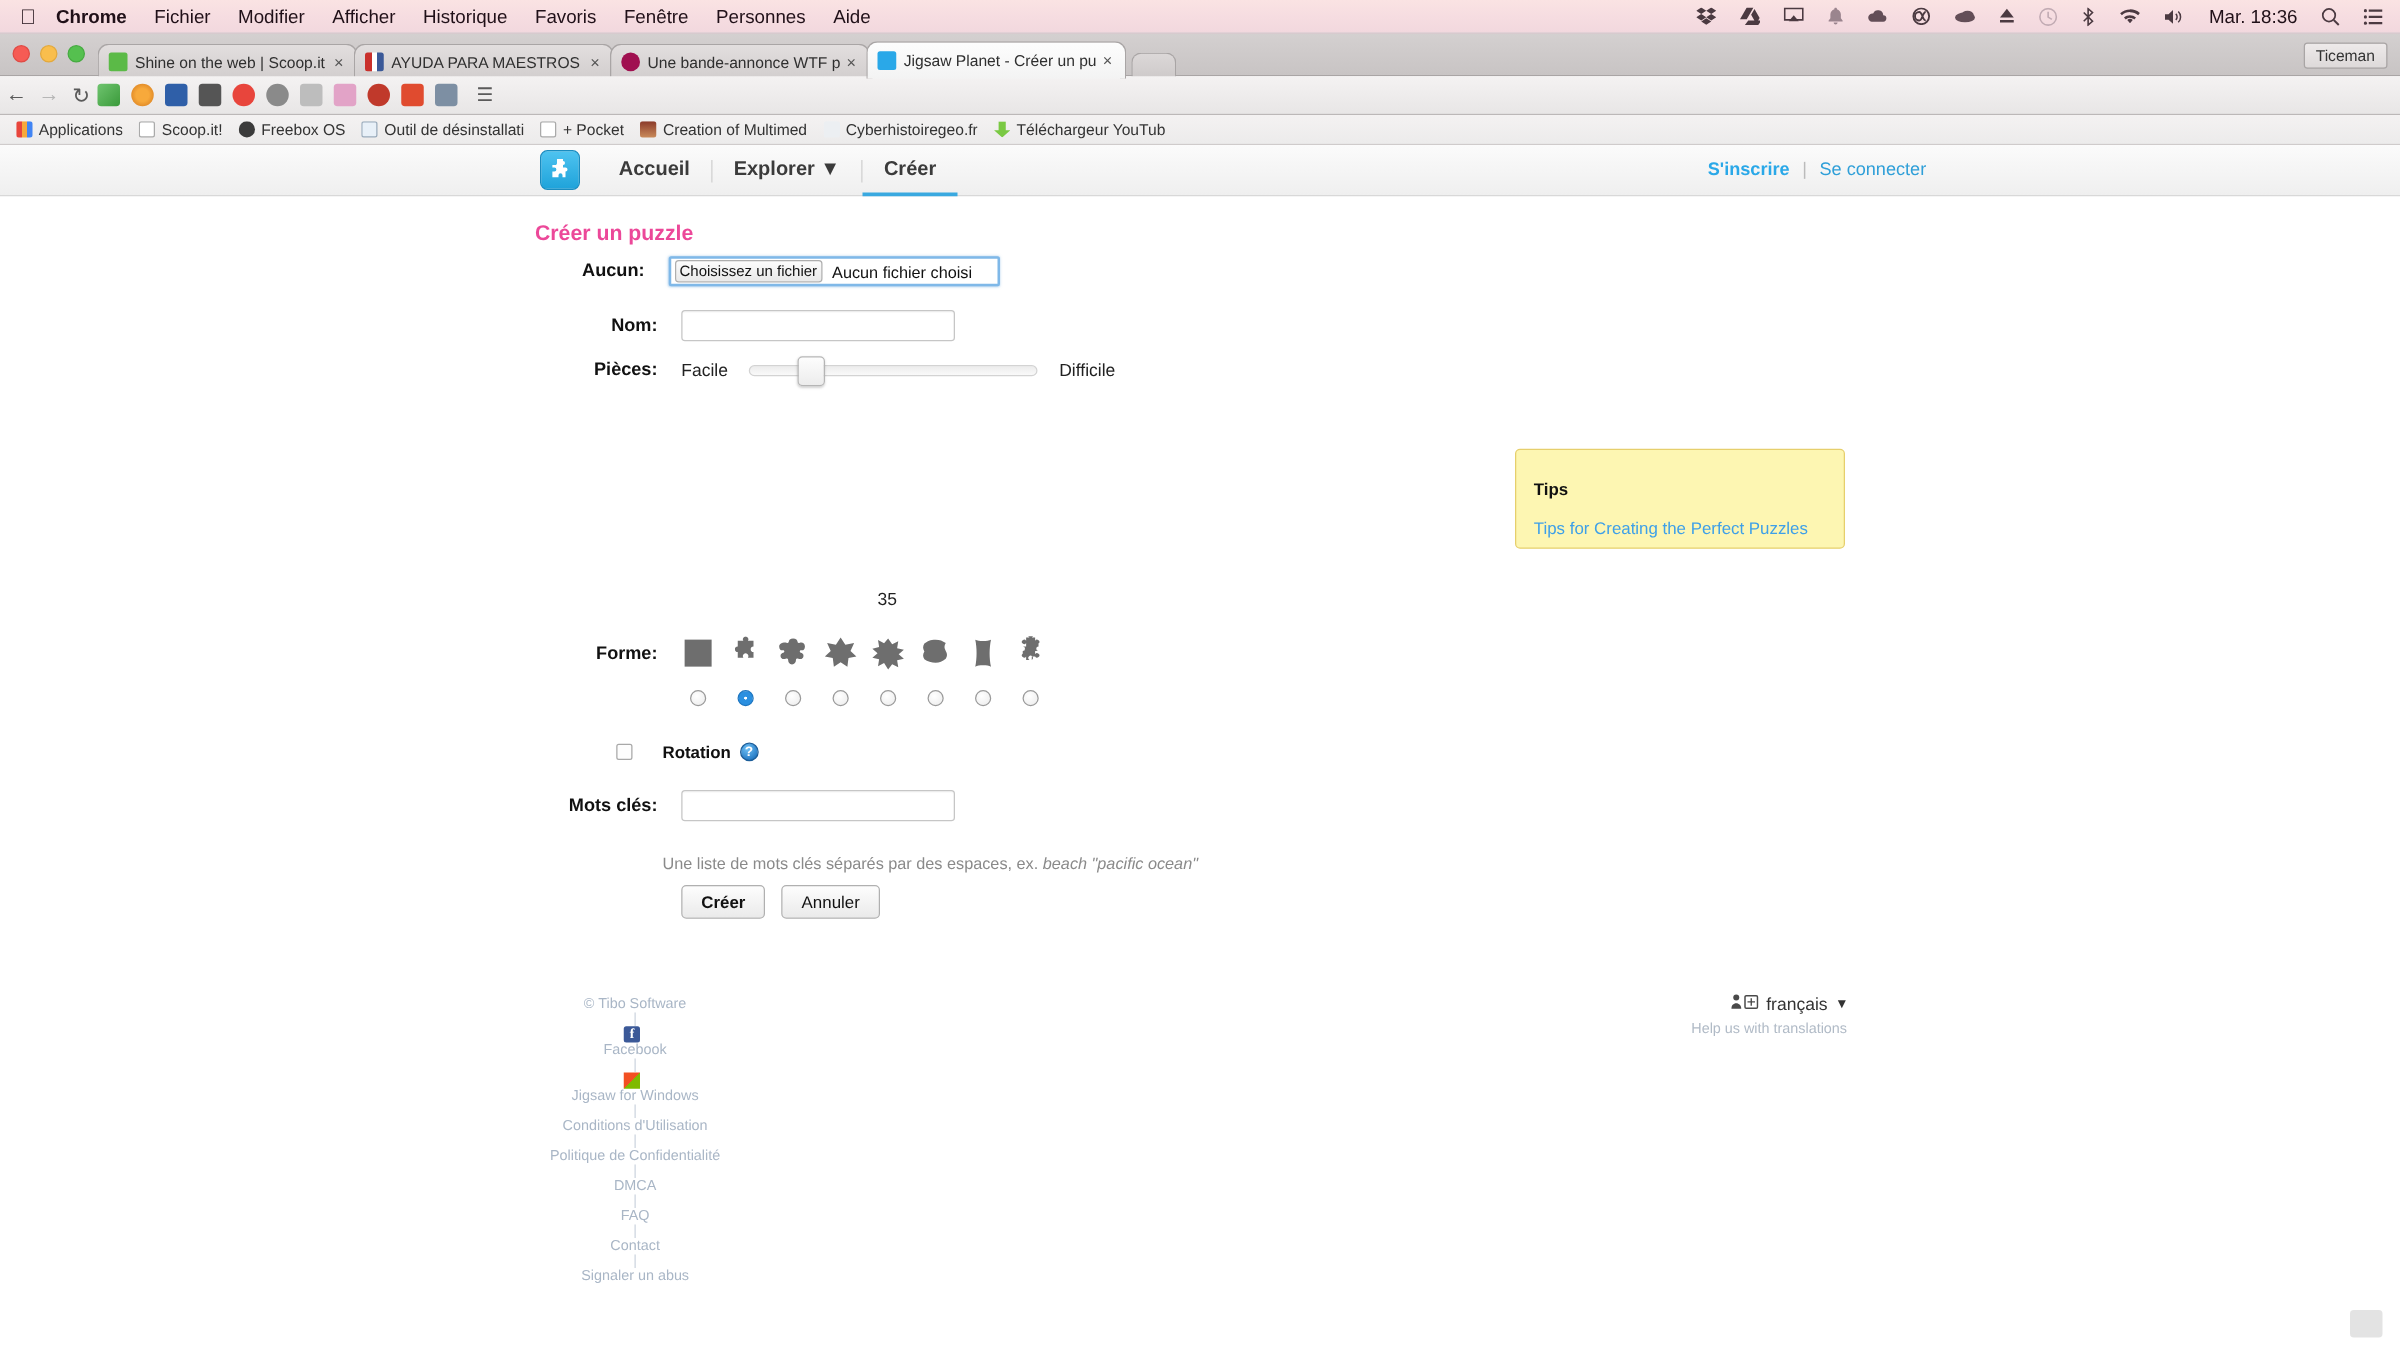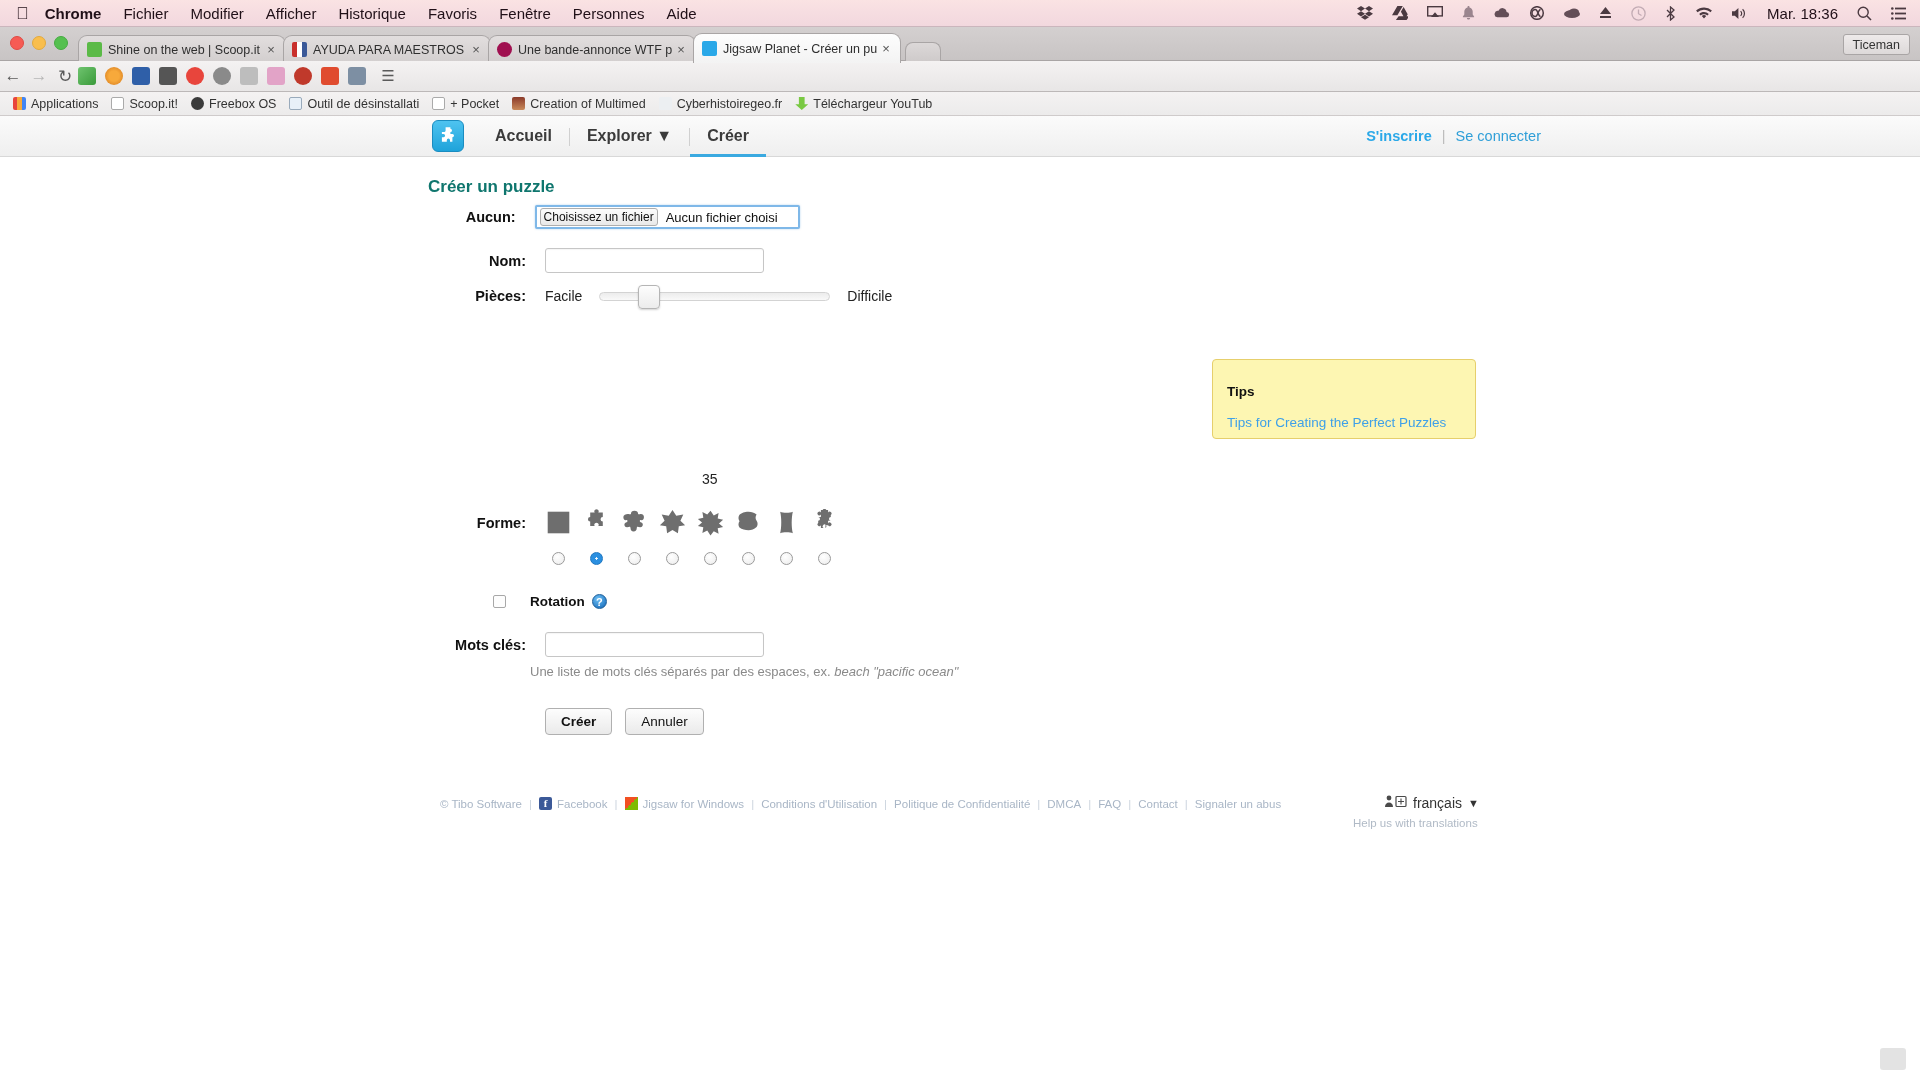--- a/index.html
+++ b/index.html
@@ -124,21 +124,21 @@
   .site-nav a.active { border-bottom:3px solid #3aa9e0; }
   .auth { position:absolute; right:379px; top:0; line-height:41px; font-size:14.5px; }
   .auth a { text-decoration:none; }
   .auth .signup { color:#2aa8e8; font-weight:bold; }
   .auth .sep { color:#bbb; margin:0 6px; }
   .auth .signin { color:#2f9fd8; }
 
   .content { position:relative; }
   .h1 {
     position:absolute; left:428px; top:20px;
-    font-size:17px; font-weight:bold; color:#0f766e;
+    font-size:17px; font-weight:bold; color:#ec4899;
   }
   .frow { position:absolute; display:flex; align-items:center; }
   .flabel { font-size:14.5px; font-weight:bold; color:#111; text-align:right; }
 
   .filebox {
     width:285px; height:24px; border:2px solid #7fb8e8; border-radius:2px;
     background:#fff; display:flex; align-items:center; padding:0 3px;
     box-shadow:0 0 2px rgba(90,160,220,.5);
   }
   .filebtn {
@@ -205,21 +205,21 @@
     position:absolute; left:1212px; top:202px; width:264px; height:80px;
     background:#fdf6b2; border:1px solid #e6cf6c; border-radius:4px;
     padding:24px 14px;
   }
   .tips .t-title { font-size:13.5px; font-weight:bold; color:#111; }
   .tips .t-link { display:block; margin-top:16px; font-size:13.5px; color:#3ea0e8; text-decoration:none; }
 
   .footer { position:absolute; left:0; top:625px; width:100%; }
   .footlinks {
     position:absolute; left:440px; top:15px;
-    display:flex; align-items:center; font-size:11.5px; color:#a9b6c6; white-space:nowrap;
+    display:flex; align-items:center; font-size:11.5px; color:#a9b6c6; white-space:nowrap;flex-direction:column;
   }
   .footlinks a { color:#a9b6c6; text-decoration:none; }
   .footlinks .pipe { margin:0 7px; color:#ccd4de; }
   .footlinks .fbi {
     width:13px; height:13px; background:#3b5998; color:#fff; font-weight:bold;
     font-size:11px; line-height:13px; text-align:center; border-radius:2px; margin-right:5px;
     font-family:"Liberation Serif", serif;
   }
   .footlinks .wini { width:13px;height:13px;margin-right:5px;display:inline-block;}
   .langbox { position:absolute; left:1385px; top:13px; font-size:14px; color:#333; display:flex; align-items:center; gap:6px;}
@@ -556,21 +556,21 @@
         <span class="cbx"></span>
         <span class="rot-lbl" style="margin-left:24px;">Rotation</span>
         <span class="helpq" style="margin-left:7px;">?</span>
       </div>
 
       <div class="frow" style="left:380px; top:475px; width:420px;">
         <span class="flabel" style="width:146px;">Mots clés:</span>
         <input class="tinput" type="text" style="margin-left: 19px;" value="">
       </div>
 
-      <div class="hint" style="left:530px; top:507px;">
+      <div class="hint" style="left:530px; top:526px;">
         <span>Une liste de mots clés séparés par des espaces, ex. </span><i>beach "pacific ocean"</i>
       </div>
 
       <div class="frow" style="left:545px; top:551px; gap:13px;">
         <button class="btn primary">Créer</button>
         <button class="btn">Annuler</button>
       </div>
 
       <div class="tips">
         <div class="t-title">Tips</div>

